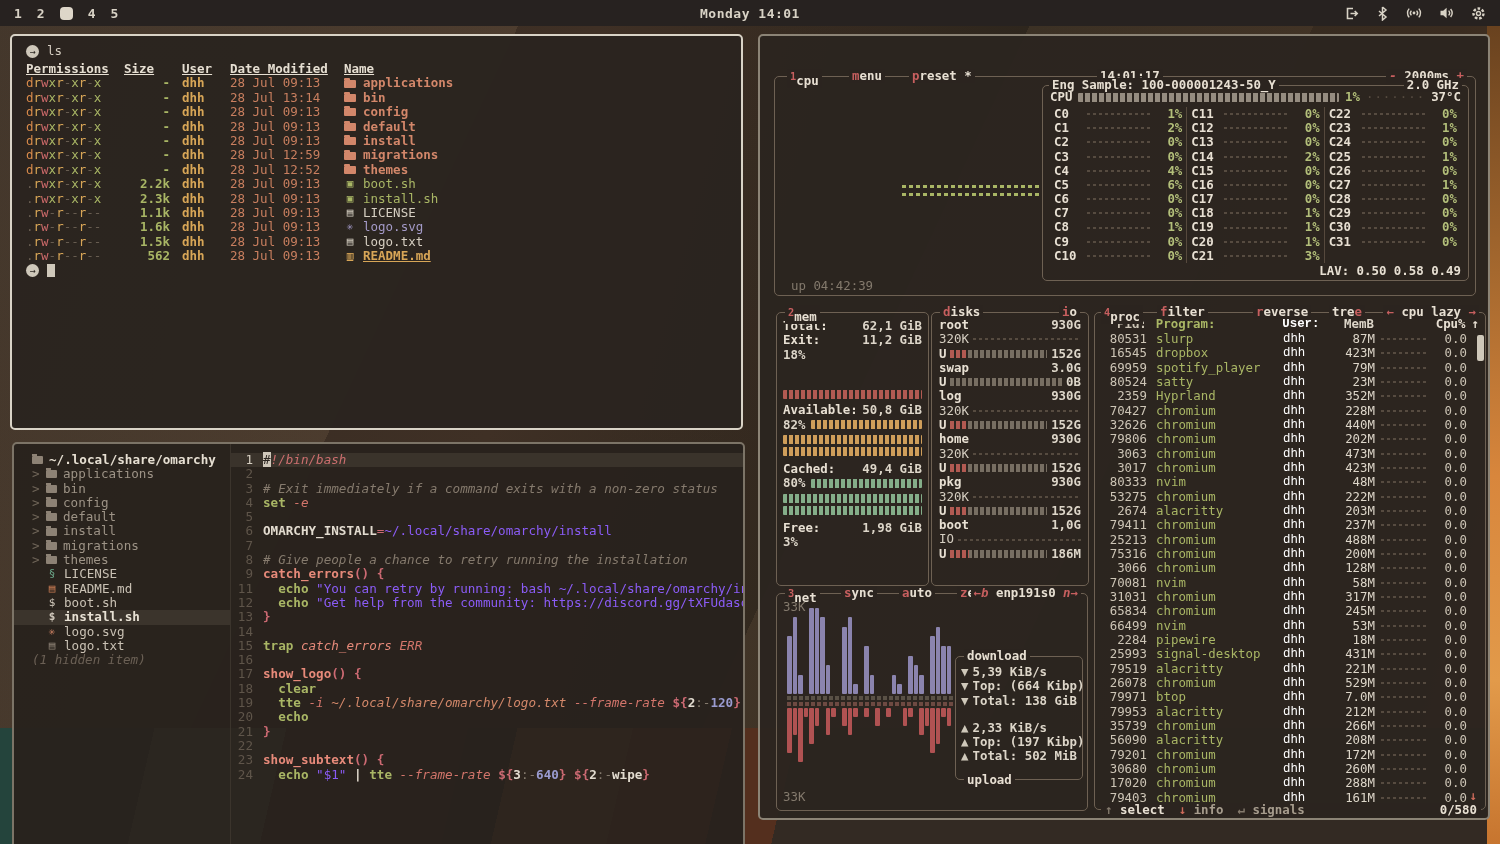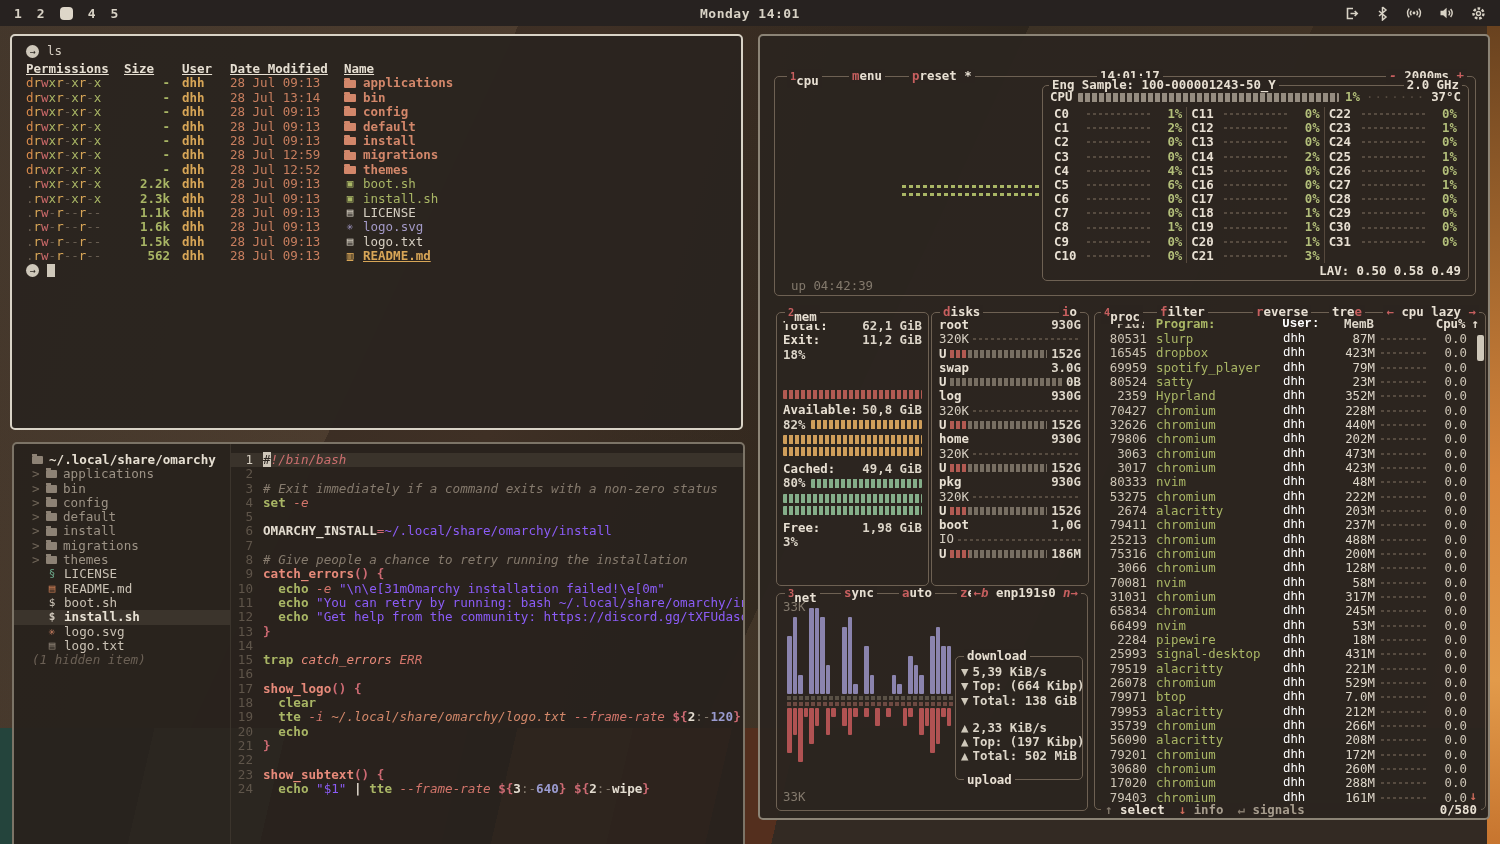--- a/index.html
+++ b/index.html
@@ -395,21 +395,20 @@
     <div class="codewrap" id="code">
         <div class="cline hl"><span class="cnum">1</span><span><span class="tk-cur">#</span><span class="tk-sh">!/bin/bash</span></span></div>
         <div class="cline"><span class="cnum">2</span><span></span></div>
         <div class="cline"><span class="cnum">3</span><span><span class="tk-cm"># Exit immediately if a command exits with a non-zero status</span></span></div>
         <div class="cline"><span class="cnum">4</span><span><span class="tk-kw">set</span><span class="tk-pl"> </span><span class="tk-fl">-e</span></span></div>
         <div class="cline"><span class="cnum">5</span><span></span></div>
         <div class="cline"><span class="cnum">6</span><span><span class="tk-wb">OMARCHY_INSTALL</span><span class="tk-op">=</span><span class="tk-st">~/.local/share/omarchy/install</span></span></div>
         <div class="cline"><span class="cnum">7</span><span></span></div>
         <div class="cline"><span class="cnum">8</span><span><span class="tk-cm"># Give people a chance to retry running the installation</span></span></div>
         <div class="cline"><span class="cnum">9</span><span><span class="tk-fn">catch_errors</span><span class="tk-pu">()</span><span class="tk-pl"> </span><span class="tk-pu">{</span></span></div>
-        <div class="cline"><span class="cnum">10</span><span><span class="tk-pl">  </span><span class="tk-kw">echo</span><span class="tk-pl"> </span><span class="tk-fl">-e</span><span class="tk-pl"> </span><span class="tk-st">"\n\e[31mOmarchy installation failed!\e[0m"</span></span></div>
         <div class="cline"><span class="cnum">11</span><span><span class="tk-pl">  </span><span class="tk-kw">echo</span><span class="tk-pl"> </span><span class="tk-st">"You can retry by running: bash ~/.local/share/omarchy/inst</span></span></div>
         <div class="cline"><span class="cnum">12</span><span><span class="tk-pl">  </span><span class="tk-kw">echo</span><span class="tk-pl"> </span><span class="tk-st">"Get help from the community: https://discord.gg/tXFUdasqhY</span></span></div>
         <div class="cline"><span class="cnum">13</span><span><span class="tk-pu">}</span></span></div>
         <div class="cline"><span class="cnum">14</span><span></span></div>
         <div class="cline"><span class="cnum">15</span><span><span class="tk-kw">trap</span><span class="tk-pl"> </span><span class="tk-fni">catch_errors</span><span class="tk-pl"> </span><span class="tk-fl">ERR</span></span></div>
         <div class="cline"><span class="cnum">16</span><span></span></div>
         <div class="cline"><span class="cnum">17</span><span><span class="tk-fn">show_logo</span><span class="tk-pu">()</span><span class="tk-pl"> </span><span class="tk-pu">{</span></span></div>
         <div class="cline"><span class="cnum">18</span><span><span class="tk-pl">  </span><span class="tk-kw">clear</span></span></div>
         <div class="cline"><span class="cnum">19</span><span><span class="tk-pl">  </span><span class="tk-kw">tte</span><span class="tk-pl"> </span><span class="tk-fl">-i</span><span class="tk-pl"> </span><span class="tk-pa">~/.local/share/omarchy/logo.txt</span><span class="tk-pl"> </span><span class="tk-fl">--frame-rate</span><span class="tk-pl"> </span><span class="tk-pu">${</span><span class="tk-wb">2</span><span class="tk-dim">:-</span><span class="tk-nu">120</span><span class="tk-pu">}</span><span class="tk-pl"> </span></span></div>
         <div class="cline"><span class="cnum">20</span><span><span class="tk-pl">  </span><span class="tk-kw">echo</span></span></div>

